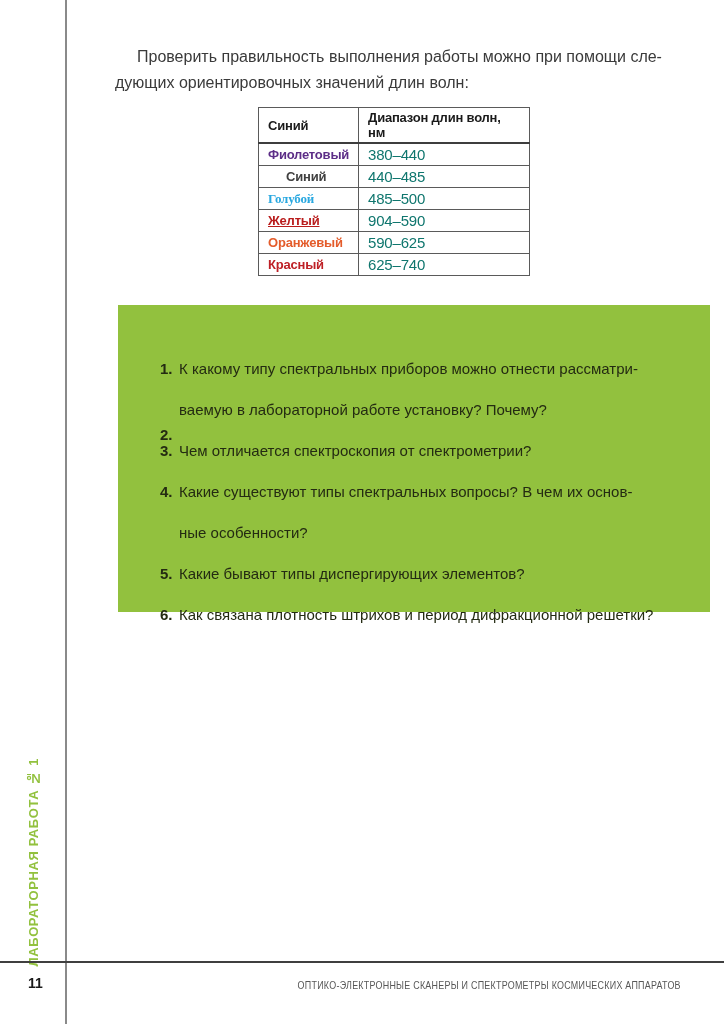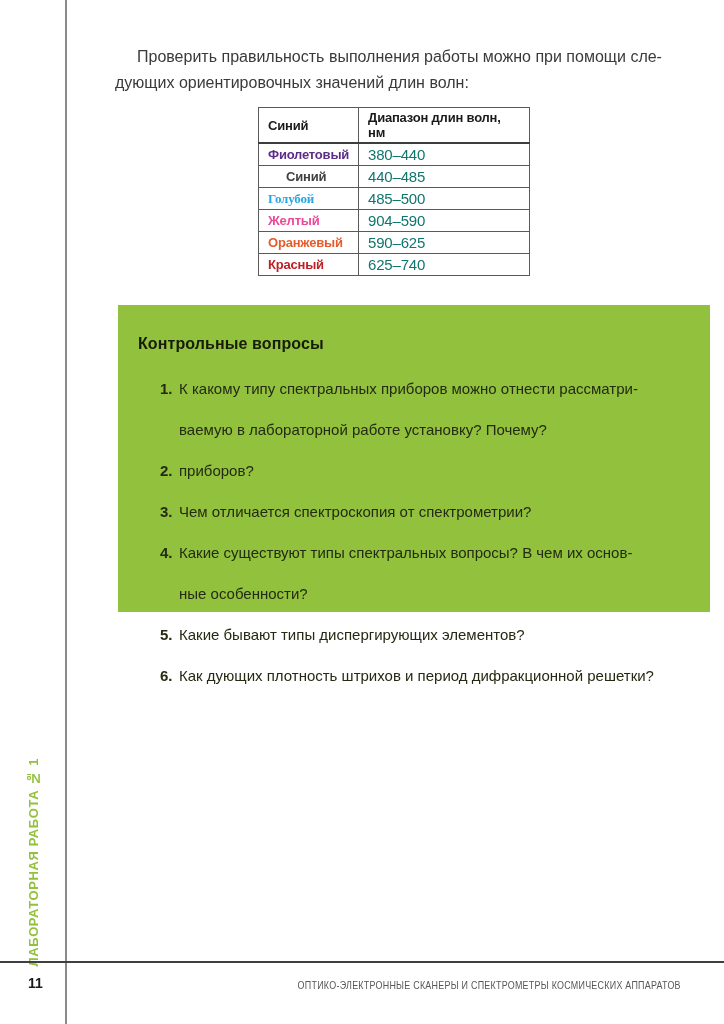--- a/index.html
+++ b/index.html
@@ -93,50 +93,48 @@
       </tr>
       <tr>
         <td class="c-name" style="color: #404040; padding-left: 27px;">Синий</td>
         <td class="c-range">440–485</td>
       </tr>
       <tr>
         <td class="c-name" style="color: rgb(41, 168, 224); font-family: Liberation Serif, serif;">Голубой</td>
         <td class="c-range">485–500</td>
       </tr>
       <tr>
-        <td class="c-name" style="color: #ec4899;">Желтый</td>
+        <td class="c-name" style="color: #b91c1c; text-decoration: underline;">Желтый</td>
         <td class="c-range">904–590</td>
       </tr>
       <tr>
         <td class="c-name" style="color: rgb(228, 92, 43);">Оранжевый</td>
         <td class="c-range">590–625</td>
       </tr>
       <tr>
         <td class="c-name" style="color: rgb(190, 32, 38);">Красный</td>
         <td class="c-range">625–740</td>
       </tr>
     </tbody>
   </table>
 
   <div class="qbox" style="background-color: rgb(146, 193, 62);">
-    <div class="qbox-title">Контрольные вопросы</div>
     <div class="qlist">
 
       <div class="q-item">
         <span class="q-num">1.</span>
         <div class="q-lines">
           <div class="q-line">К какому типу спектральных приборов можно отнести рассматри-</div>
           <div class="q-line">ваемую в лабораторной работе установку? Почему?</div>
         </div>
       </div>
 
       <div class="q-item">
         <span class="q-num">2.</span>
         <div class="q-lines">
-          <div class="q-line">приборов?</div>
         </div>
       </div>
 
       <div class="q-item">
         <span class="q-num">3.</span>
         <div class="q-lines">
           <div class="q-line">Чем отличается спектроскопия от спектрометрии?</div>
         </div>
       </div>
 
@@ -151,21 +149,21 @@
       <div class="q-item">
         <span class="q-num">5.</span>
         <div class="q-lines">
           <div class="q-line">Какие бывают типы диспергирующих элементов?</div>
         </div>
       </div>
 
       <div class="q-item">
         <span class="q-num">6.</span>
         <div class="q-lines">
-          <div class="q-line">Как дующих плотность штрихов и период дифракционной решетки?</div>
+          <div class="q-line">Как связана плотность штрихов и период дифракционной решетки?</div>
         </div>
       </div>
 
     </div>
   </div>
 
   <div class="footer-rule"></div>
   <div class="page-number">11</div>
   <div class="footer-title">ОПТИКО-ЭЛЕКТРОННЫЕ СКАНЕРЫ И СПЕКТРОМЕТРЫ КОСМИЧЕСКИХ АППАРАТОВ</div>
 

